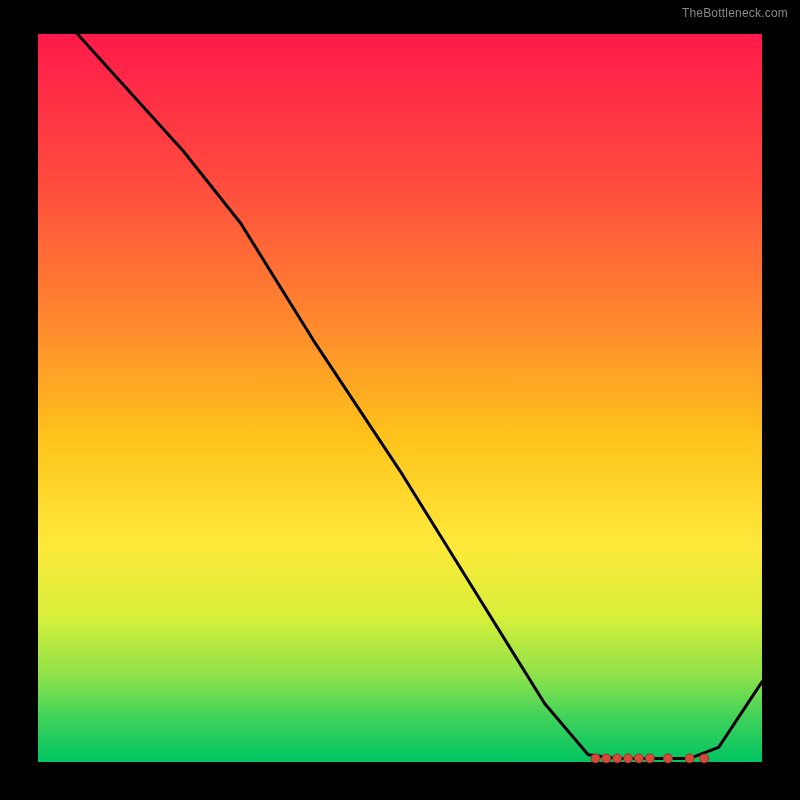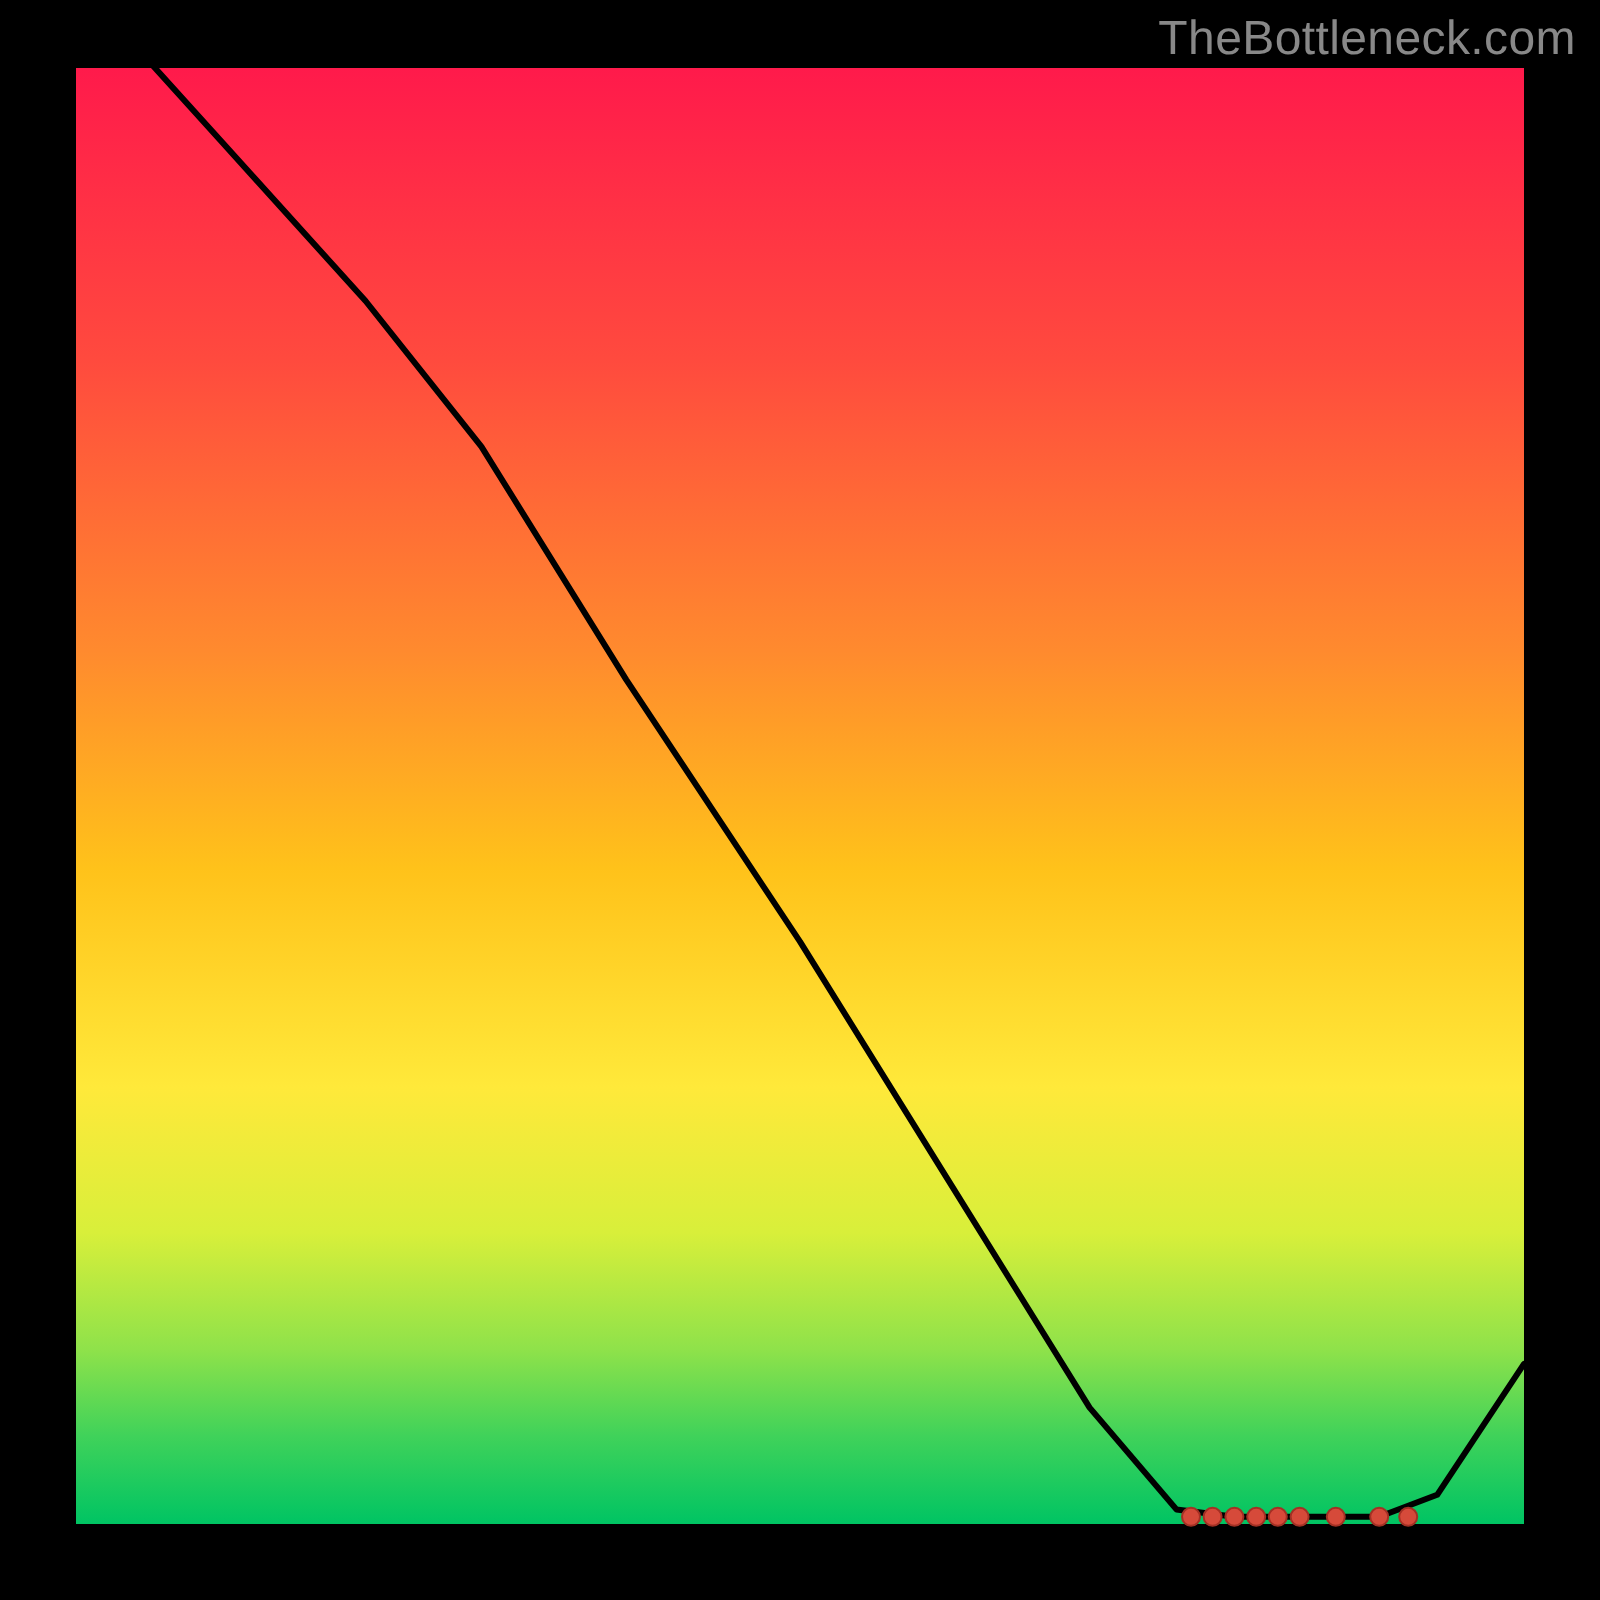--- a/index.html
+++ b/index.html
@@ -15,21 +15,21 @@
     position: relative;
     width: 800px;
     height: 800px;
     background: #000;
   }
   .watermark {
     position: absolute;
     top: 6px;
     right: 12px;
     color: #888;
-    font-size: 24px;
+    font-size: 12px;
     font-weight: 500;
     letter-spacing: 0.2px;
     z-index: 5;
   }
   
   .plot {
     position: absolute;
     left: 38px;
     top: 34px;
     width: 724px;   

